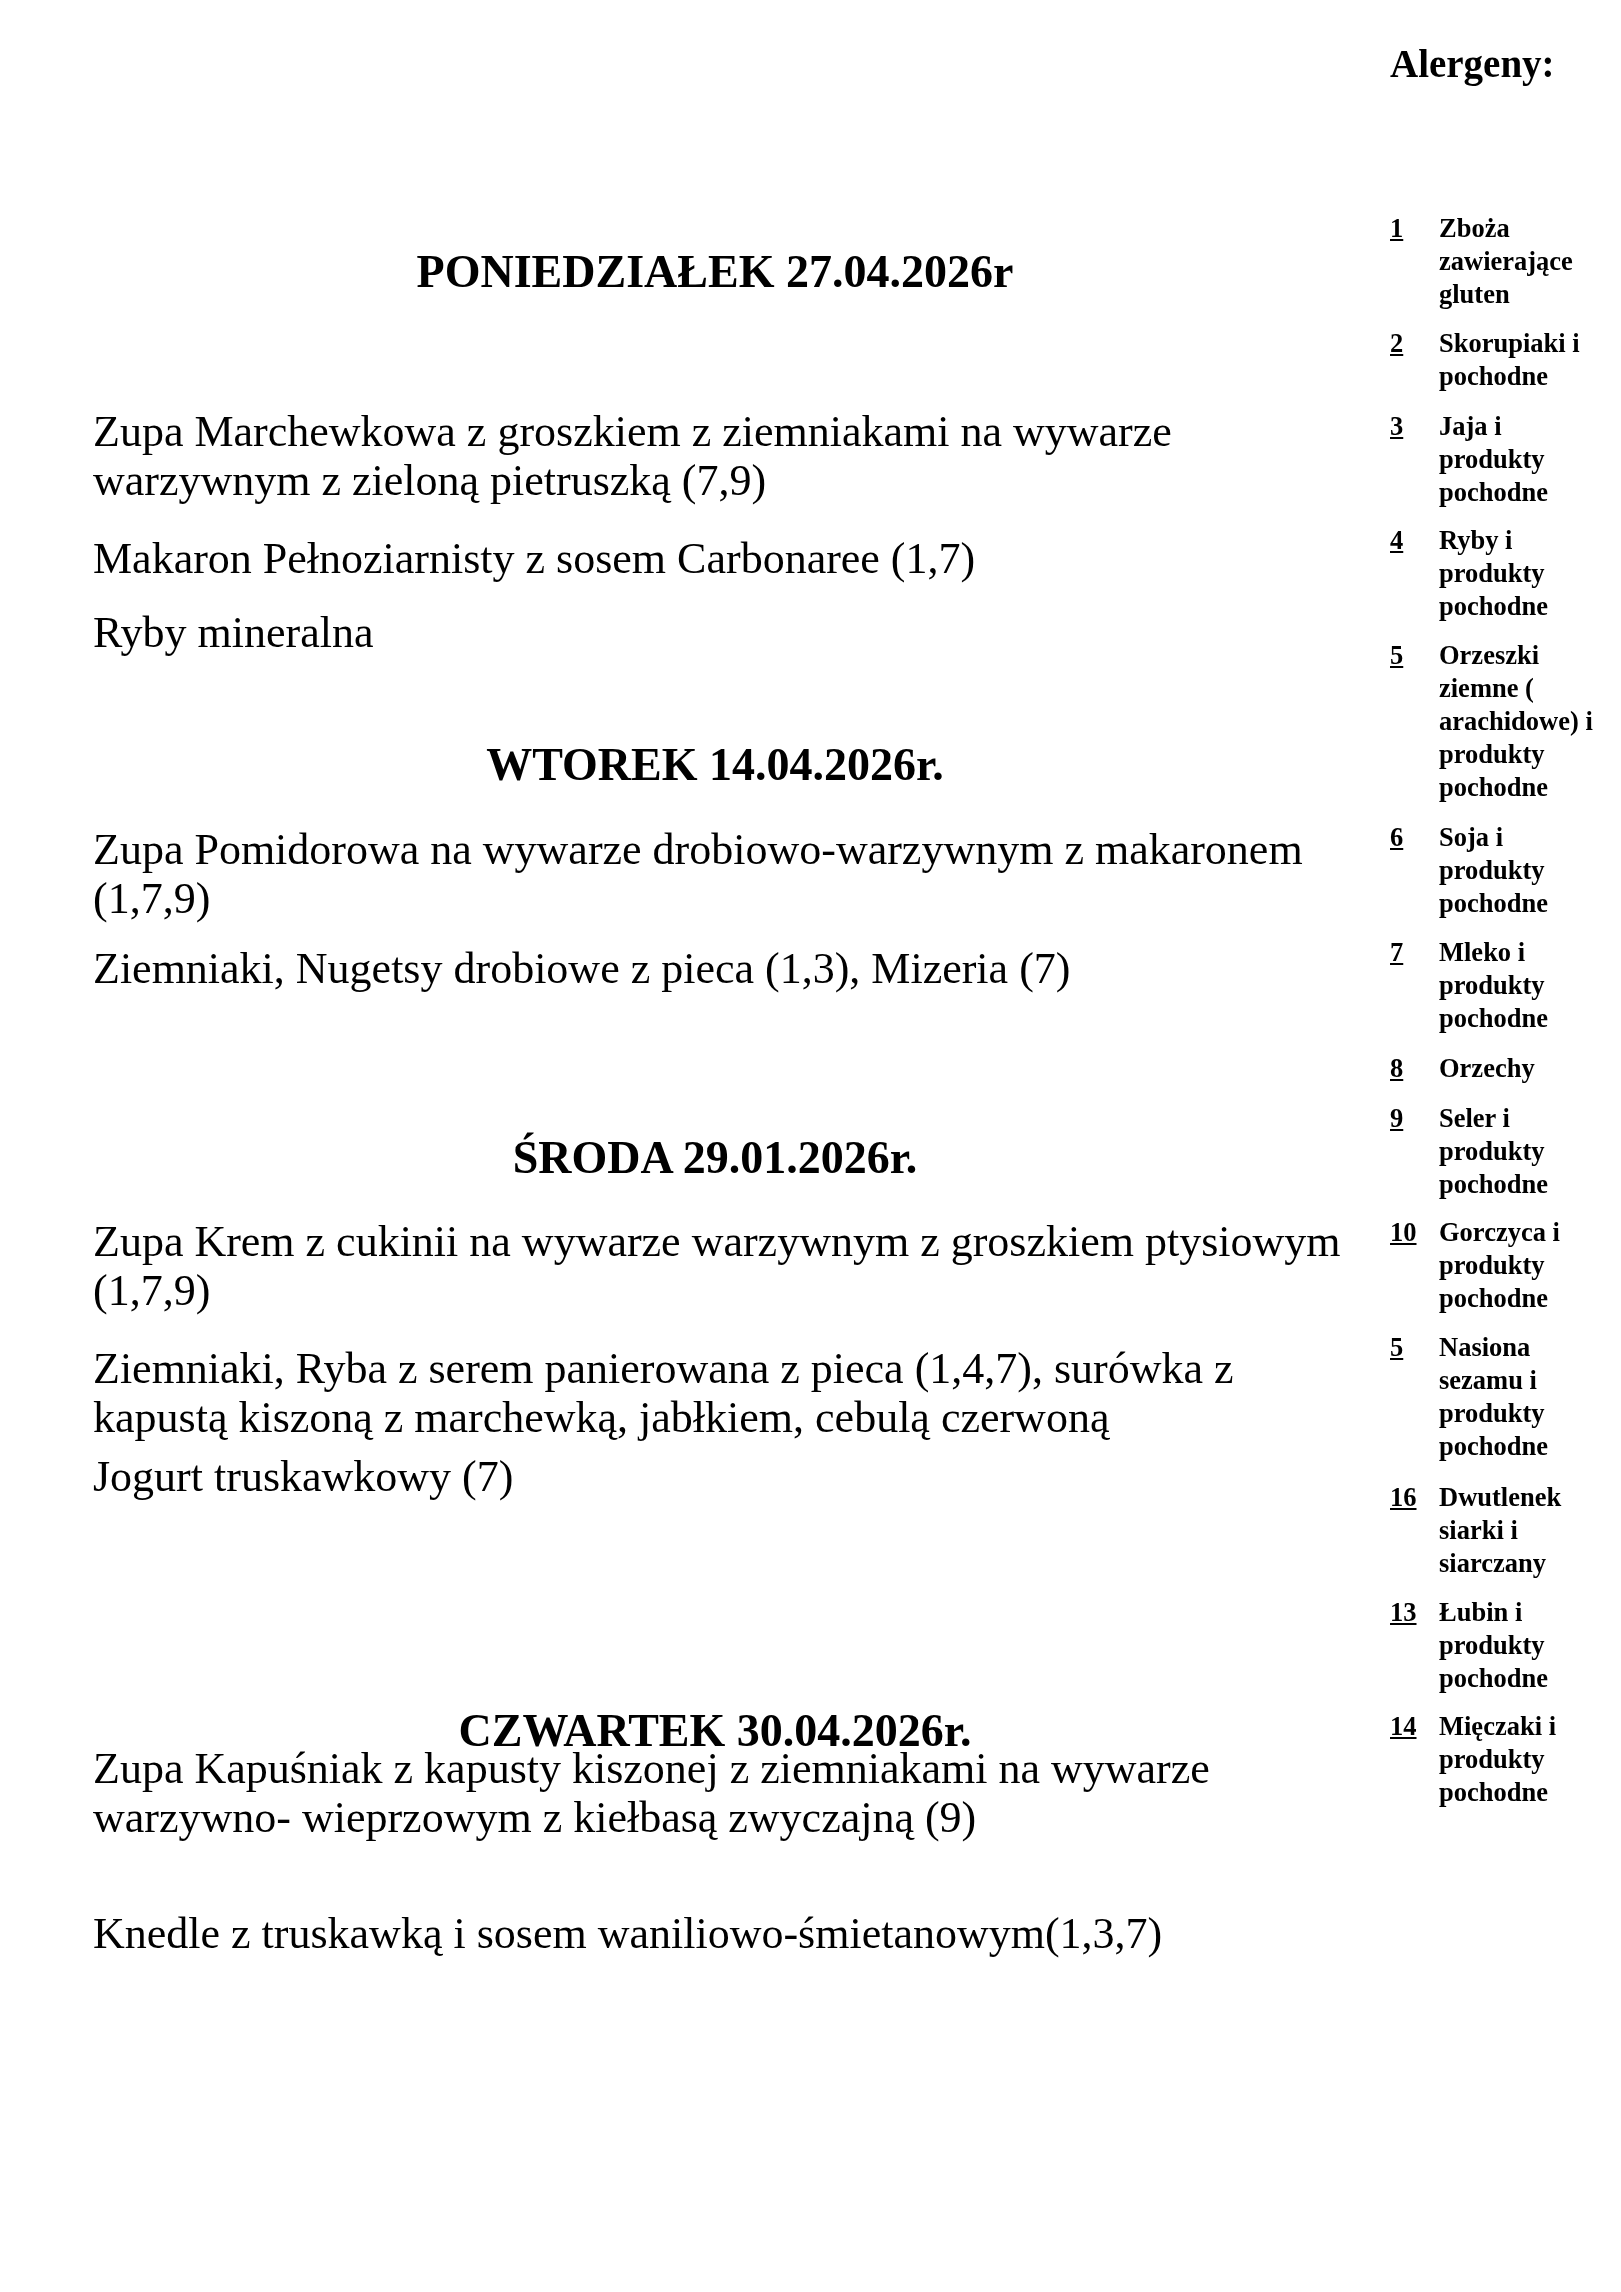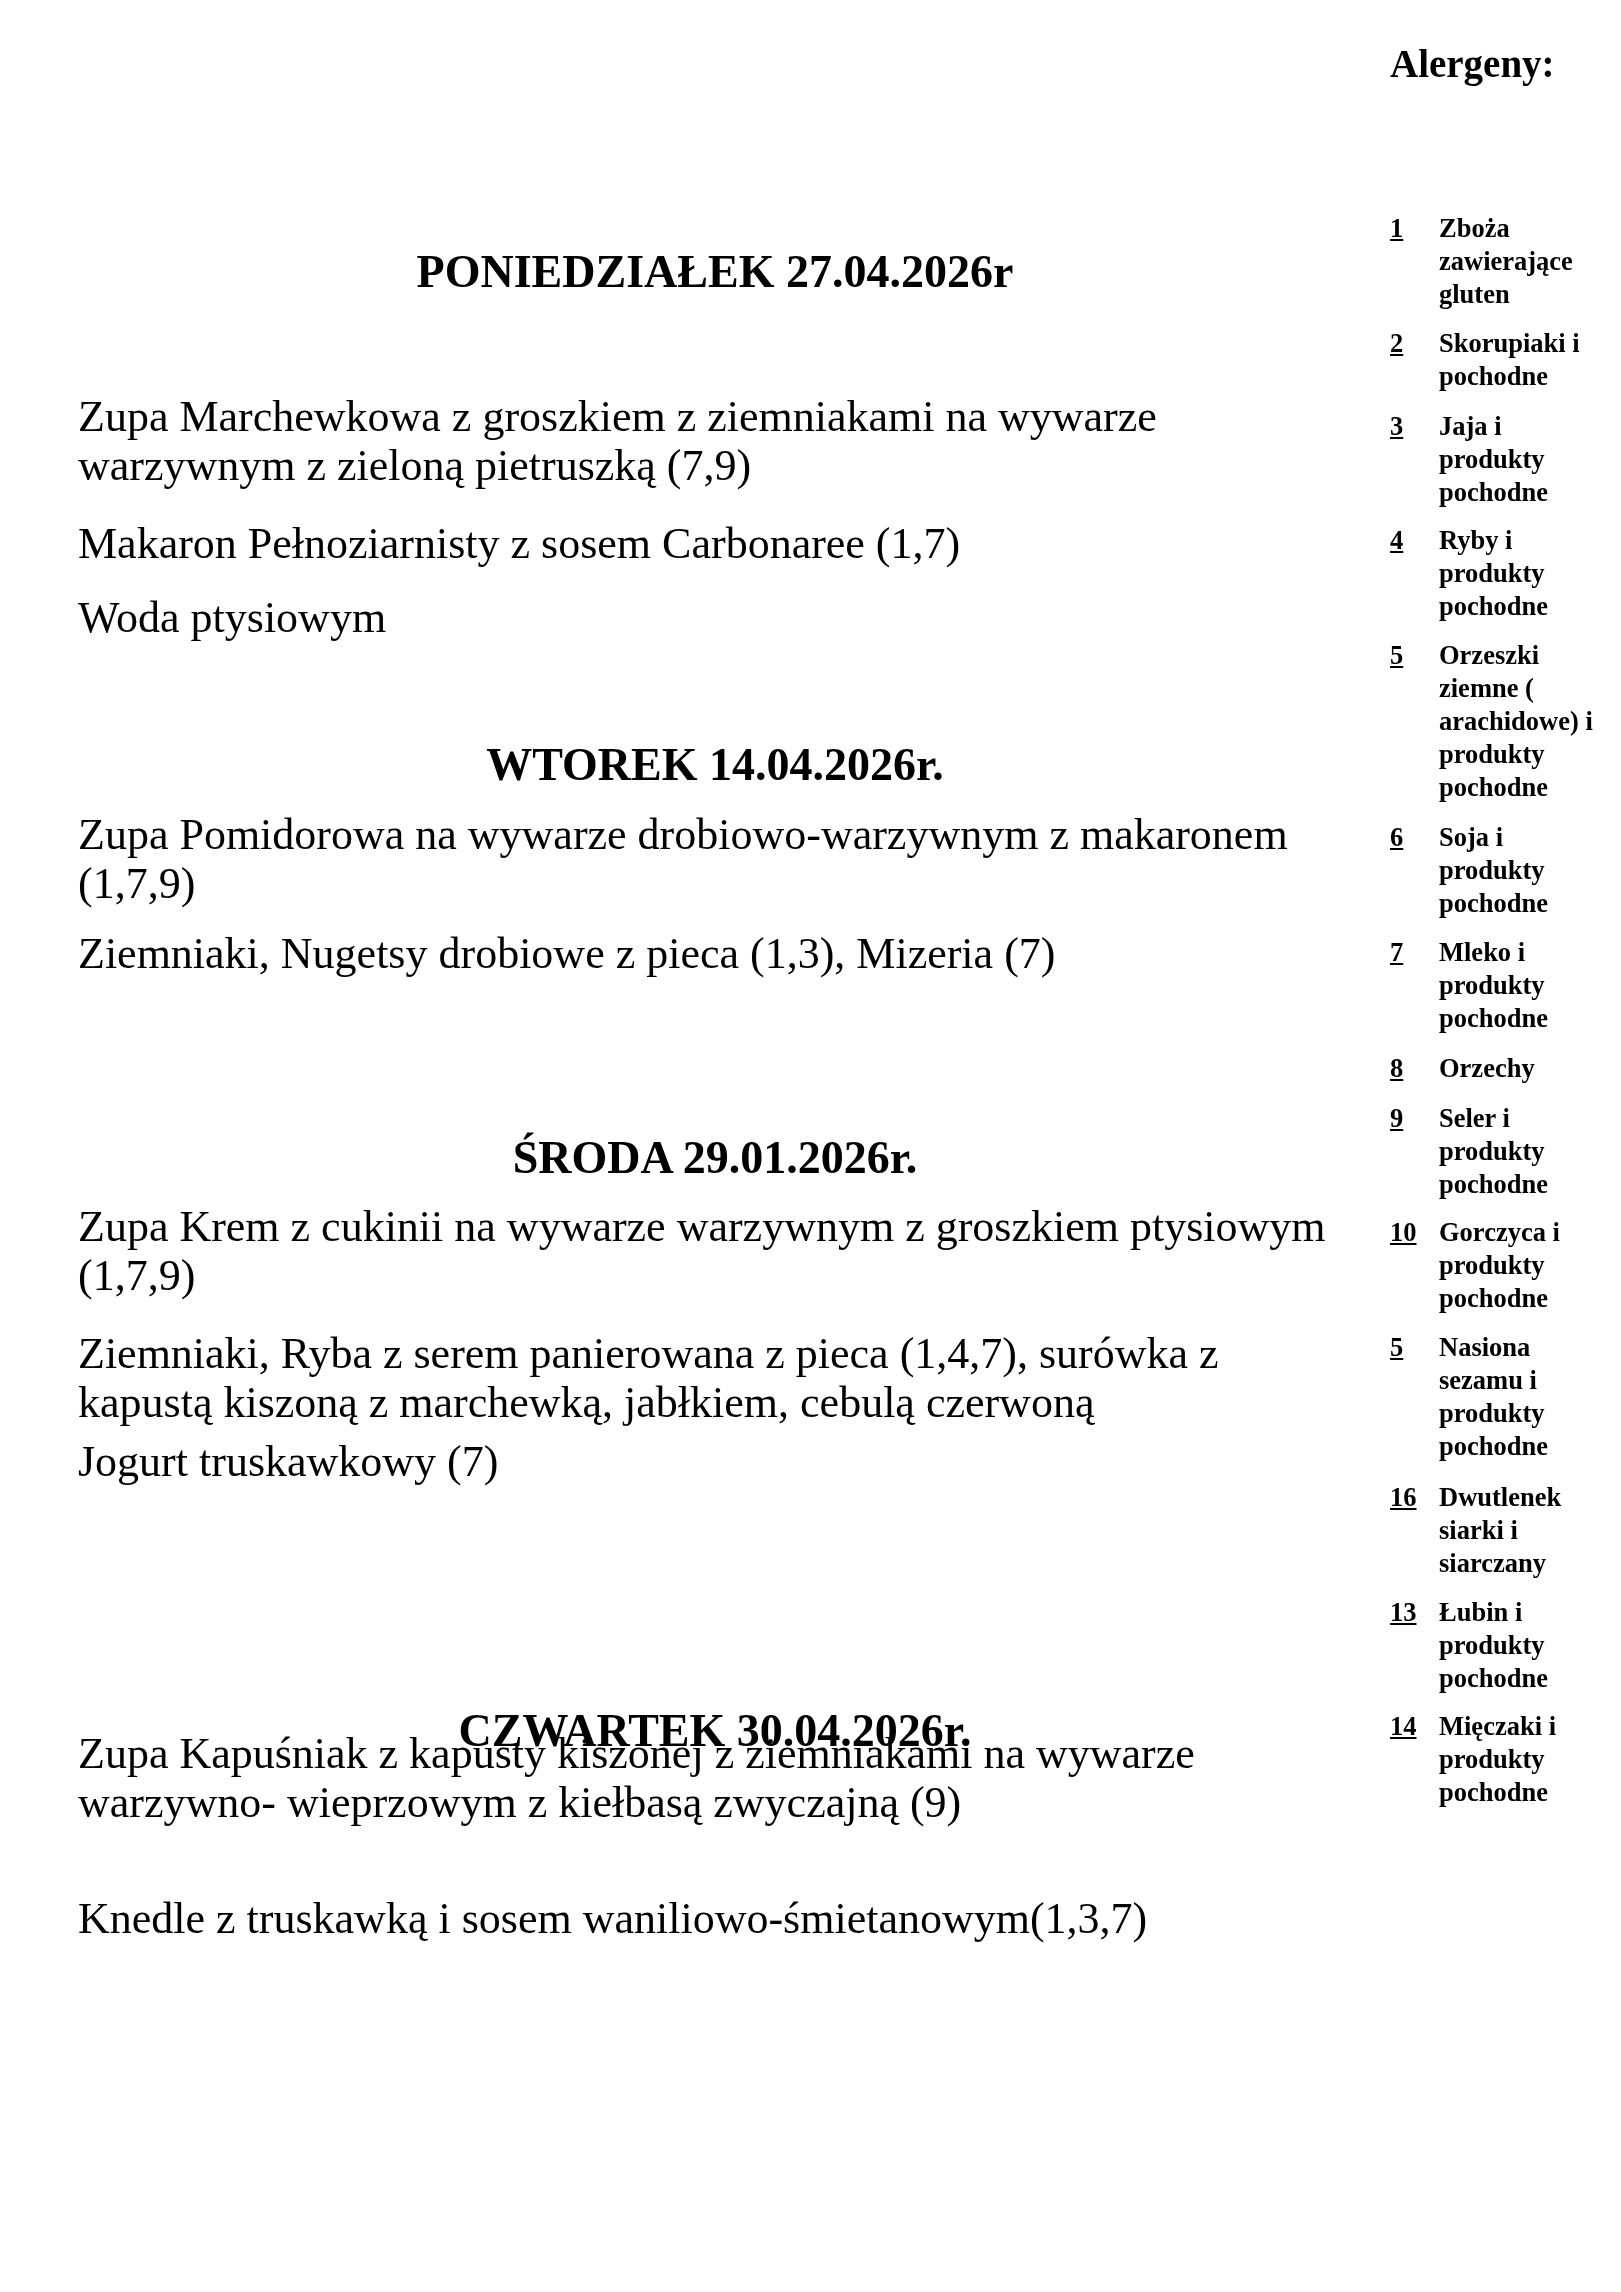--- a/index.html
+++ b/index.html
@@ -1,35 +1,35 @@
 <!DOCTYPE html>
 <html><head>
 <meta charset="utf-8">
 <style>
   html, body { margin:0; padding:0; background:#ffffff; }
   body { width:1621px; height:2293px; position:relative; overflow:hidden;
          font-family:"Liberation Serif", serif; color:#000; }
   .main { position:absolute; left:78px; top:0; width:1255px; }
   .day-heading { position:absolute; left:0; width:1274px; text-align:center;
                  font-weight:bold; font-size:46px; line-height:55px; margin:0; }
-  .dish { position:absolute; left:0; width:1274px; font-size:44px; line-height:49px; margin:0; }
+  .dish { position:absolute; left:0; width:1274px; font-size:44px; line-height:49px; margin:15px; }
   .allergens-title { position:absolute; left:1390px; top:39px; font-weight:bold; font-size:39px; line-height:49px; }
   .allergen { position:absolute; left:1390px; width:231px; font-weight:bold; font-size:26.5px; line-height:33px; }
   .allergen .num { position:absolute; left:0; top:0; text-decoration:underline; }
   .allergen .name { position:absolute; left:49px; top:0; width:186px; white-space:pre-line; }
 </style>
 </head>
 <body>
 
 <div class="main">
 
   <h2 class="day-heading" style="top:244px">PONIEDZIAŁEK 27.04.2026r</h2>
   <p class="dish" style="top:392px">Zupa Marchewkowa z groszkiem z ziemniakami na wywarze warzywnym z zieloną pietruszką (7,9)</p>
   <p class="dish" style="top:519px">Makaron Pełnoziarnisty z sosem Carbonaree (1,7)</p>
-  <p class="dish" style="top:593px">Woda ptysiowym</p>
+  <p class="dish" style="top:593px">Ryby mineralna</p>
 
   <h2 class="day-heading" style="top:737px">WTOREK 14.04.2026r.</h2>
   <p class="dish" style="top:810px">Zupa Pomidorowa na wywarze drobiowo-warzywnym z makaronem (1,7,9)</p>
   <p class="dish" style="top:929px">Ziemniaki, Nugetsy drobiowe z pieca (1,3), Mizeria (7)</p>
 
   <h2 class="day-heading" style="top:1130px">ŚRODA 29.01.2026r.</h2>
   <p class="dish" style="top:1202px">Zupa Krem z cukinii na wywarze warzywnym z groszkiem ptysiowym (1,7,9)</p>
   <p class="dish" style="top:1329px">Ziemniaki, Ryba z serem panierowana z pieca (1,4,7), surówka z kapustą kiszoną z marchewką, jabłkiem, cebulą czerwoną</p>
   <p class="dish" style="top:1437px">Jogurt truskawkowy (7)</p>
 

